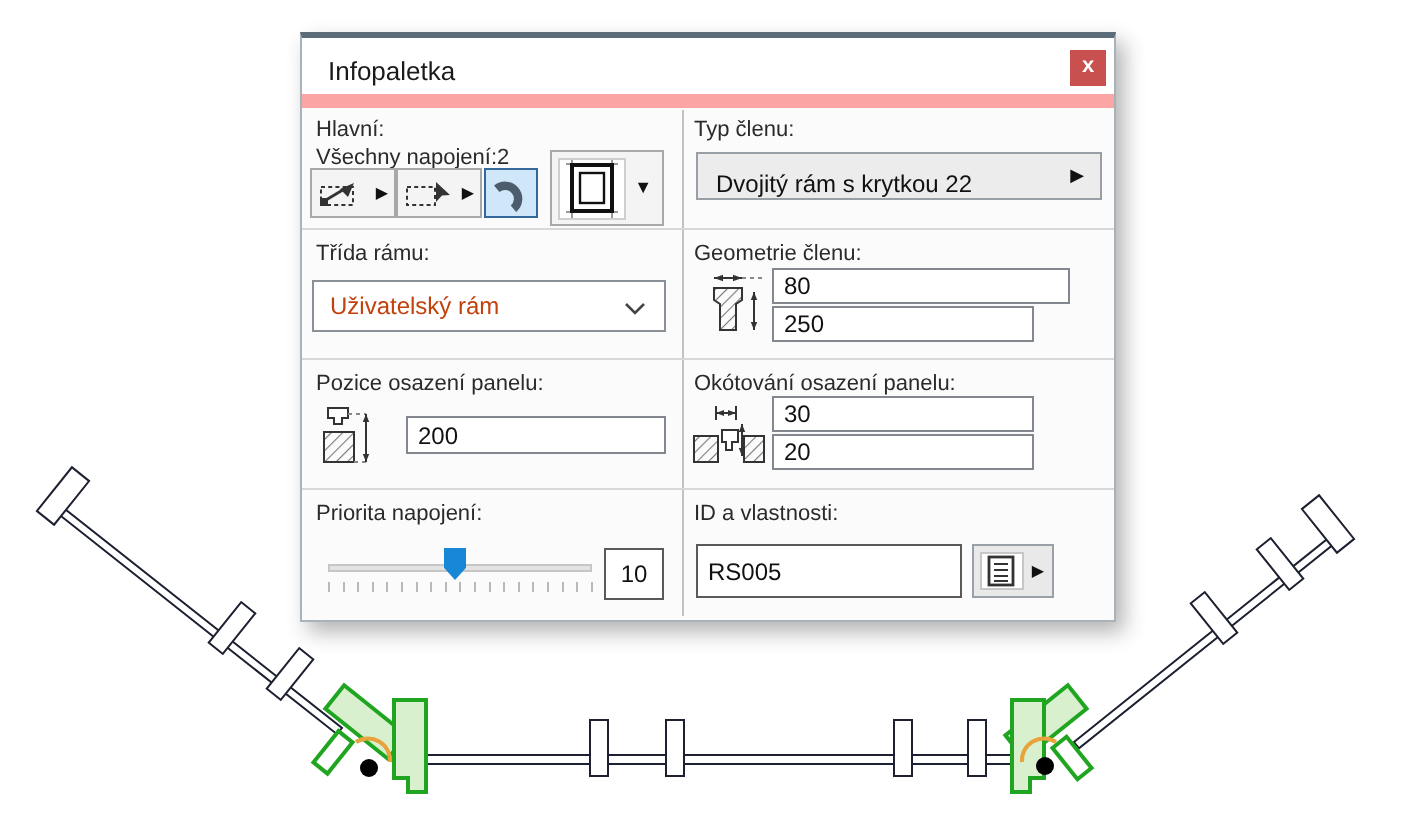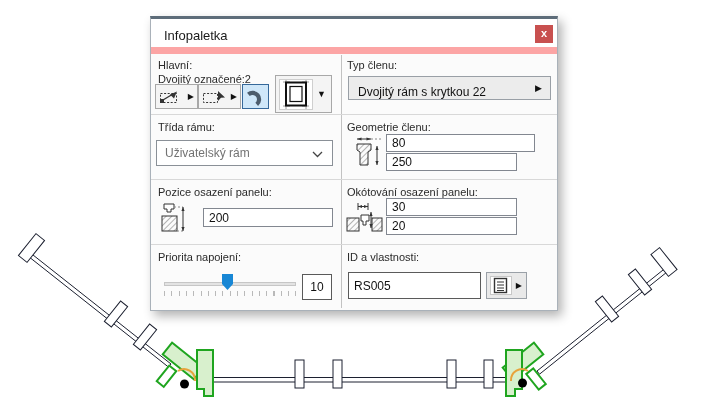--- a/index.html
+++ b/index.html
@@ -21,21 +21,21 @@
               color:#fff; font-size:11px; font-weight:bold; text-align:center; line-height:17px; }
   .vdiv { position:absolute; left:190px; top:36px; width:1px; height:253px; background:#c2c2c2; }
   .hdiv { position:absolute; left:0; right:0; height:1px; background:#d8d8d8; }
   .lbl { position:absolute; font-size:11px; color:#2a2a2a; white-space:nowrap; }
   .field { position:absolute; border:1px solid #828790; background:#fff; font-family:"Liberation Sans",sans-serif;
            font-size:12px; color:#111; padding:0 0 0 5px; }
   .btn { position:absolute; background:#f4f4f4; border:1px solid #a8a8a8; }
   .btn.active { background:#cfe7f9; border:1px solid #35689a; }
   .flyout { position:absolute; right:3px; top:50%; transform:translateY(-50%);
             font-size:8px; color:#111; line-height:1; }
-  .combo { position:absolute; background:#fff; border:1px solid #8a9097; font-size:12px; color:#737373; }
+  .combo { position:absolute; background:#fff; border:1px solid #8a9097; font-size:12px; color:#c2410c; }
   .combo .txt { position:absolute; left:8px; top:5px; }
   .dropbtn { position:absolute; background:#ececec; border:1px solid #999fa6; font-size:12px; color:#111; }
   .dropbtn .txt { position:absolute; left:9px; top:8px; }
   .slider-track { position:absolute; left:13px; top:263px; width:132px; height:4px;
                   background:#e3e3e3; border:1px solid #c6c6c6; }
   .slider-ticks { position:absolute; left:13px; top:272px; width:133px; height:5px;
                   background:repeating-linear-gradient(to right,#b9b9b9 0 1px,transparent 1px 7.3px); }
   .slider-thumb { position:absolute; left:71px; top:255px; width:11px; height:16px; background:#1887d5;
                   clip-path:polygon(0 0,100% 0,100% 62%,50% 100%,0 62%); }
   .valbox { text-align:center; padding:0; }
@@ -101,21 +101,21 @@
         <span>x</span>
       </div>
     </div>
 
     <div class="vdiv"></div>
     <div class="hdiv" style="top:95px;"></div>
     <div class="hdiv" style="top:160px;"></div>
     <div class="hdiv" style="top:225px;"></div>
 
     <span class="lbl" style="left:7px; top:40px;">Hlavní:</span>
-    <span class="lbl" style="left:7px; top:54px;">Dvojitý označené:2</span>
+    <span class="lbl" style="left:7px; top:54px;">Všechny napojení:2</span>
 
     <div class="btn" style="left:4px; top:65px; width:43px; height:25px;">
       <svg width="28" height="18" style="position:absolute;left:2px;top:3px;">
         <rect x="2.5" y="5.5" width="16" height="9" fill="none" stroke="#333" stroke-width="1" stroke-dasharray="2 1.6"></rect>
         <rect x="2" y="11" width="4" height="4" fill="#333"></rect>
         <line x1="5" y1="12" x2="15" y2="6" stroke="#333" stroke-width="1.4"></line>
         <polygon points="19,3.5 12,6.5 16,10.5" fill="#333"></polygon>
       </svg>
       <span class="flyout">▶</span>
     </div>

